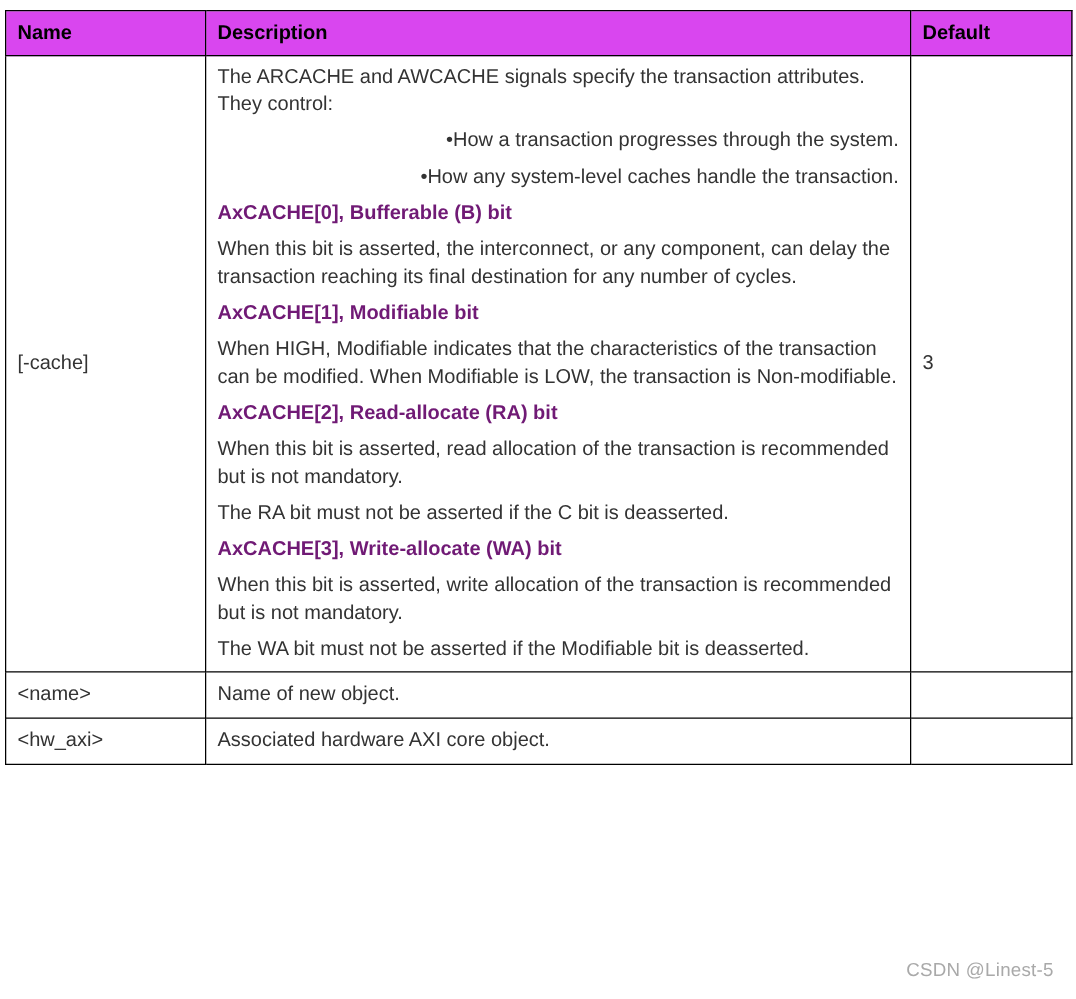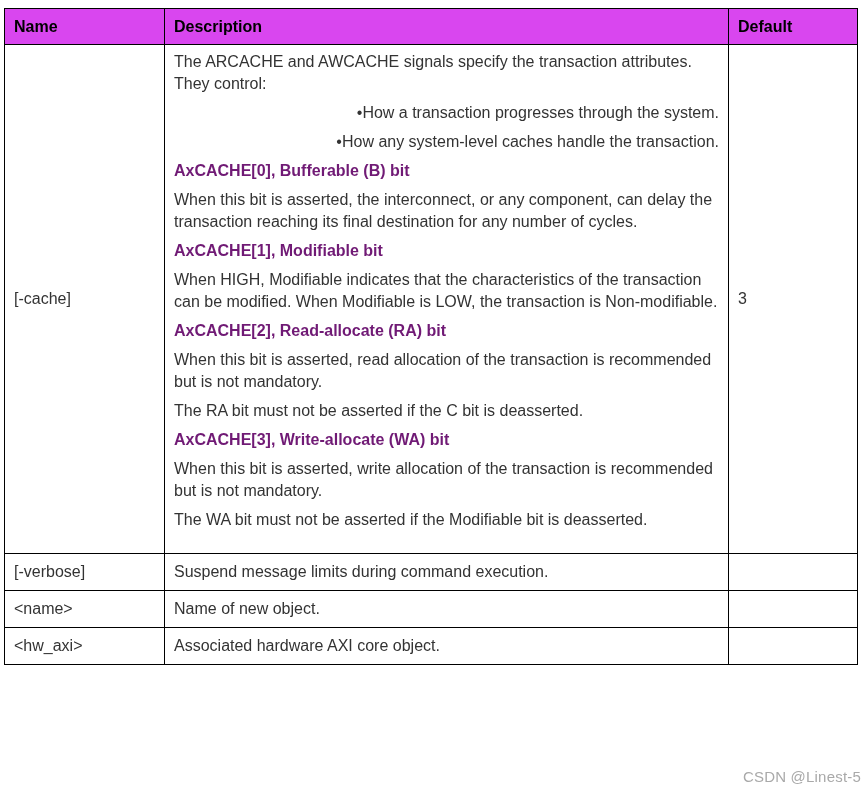--- a/index.html
+++ b/index.html
@@ -47,38 +47,38 @@
     vertical-align: middle;
   }
   td.cell-desc {
     vertical-align: middle;
   }
   tr.row-simple td {
     height: 37px;
   }
   
   .block { margin: 0 0 7px 0; }
-  .block:last-child { margin-bottom: 16px; }
+  .block:last-child { margin-bottom: 0; }
   .block.h {
     font-weight: 700;
     color: #701a75;
   }
   .block.bullet {
     padding-left: 5px;
     text-align: right;
   }
   .block.bullet::before {
     content: "\2022";
     display: inline-block;
     width: 15px;
     color: #333333;
   }
   .watermark {
     position: absolute;
-    right: 0;
+    right: 18px;
     bottom: 14px;
     color: #a9a9a9;
     font-size: 15px;
     letter-spacing: 0.2px;
     pointer-events: none;
   }
 </style>
 </head>
 <body>
 
@@ -113,25 +113,20 @@
           <div class="block p">The RA bit must not be asserted if the C bit is deasserted.</div>
           <div class="block h">AxCACHE[3], Write-allocate (WA) bit</div>
           <div class="block p">When this bit is asserted, write allocation of the transaction is recommended but is not mandatory.</div>
           <div class="block p">The WA bit must not be asserted if the Modifiable bit is deasserted.</div>
         </td>
         <td class="cell-default">3</td>
       </tr>
 
 
 
-      <tr class="row-simple">
-        <td class="cell-name">[-verbose]</td>
-        <td class="cell-desc">Suspend message limits during command execution.</td>
-        <td class="cell-default"></td>
-      </tr>
 
       <tr class="row-simple">
         <td class="cell-name">&lt;name&gt;</td>
         <td class="cell-desc">Name of new object.</td>
         <td class="cell-default"></td>
       </tr>
 
       <tr class="row-simple">
         <td class="cell-name">&lt;hw_axi&gt;</td>
         <td class="cell-desc">Associated hardware AXI core object.</td>

